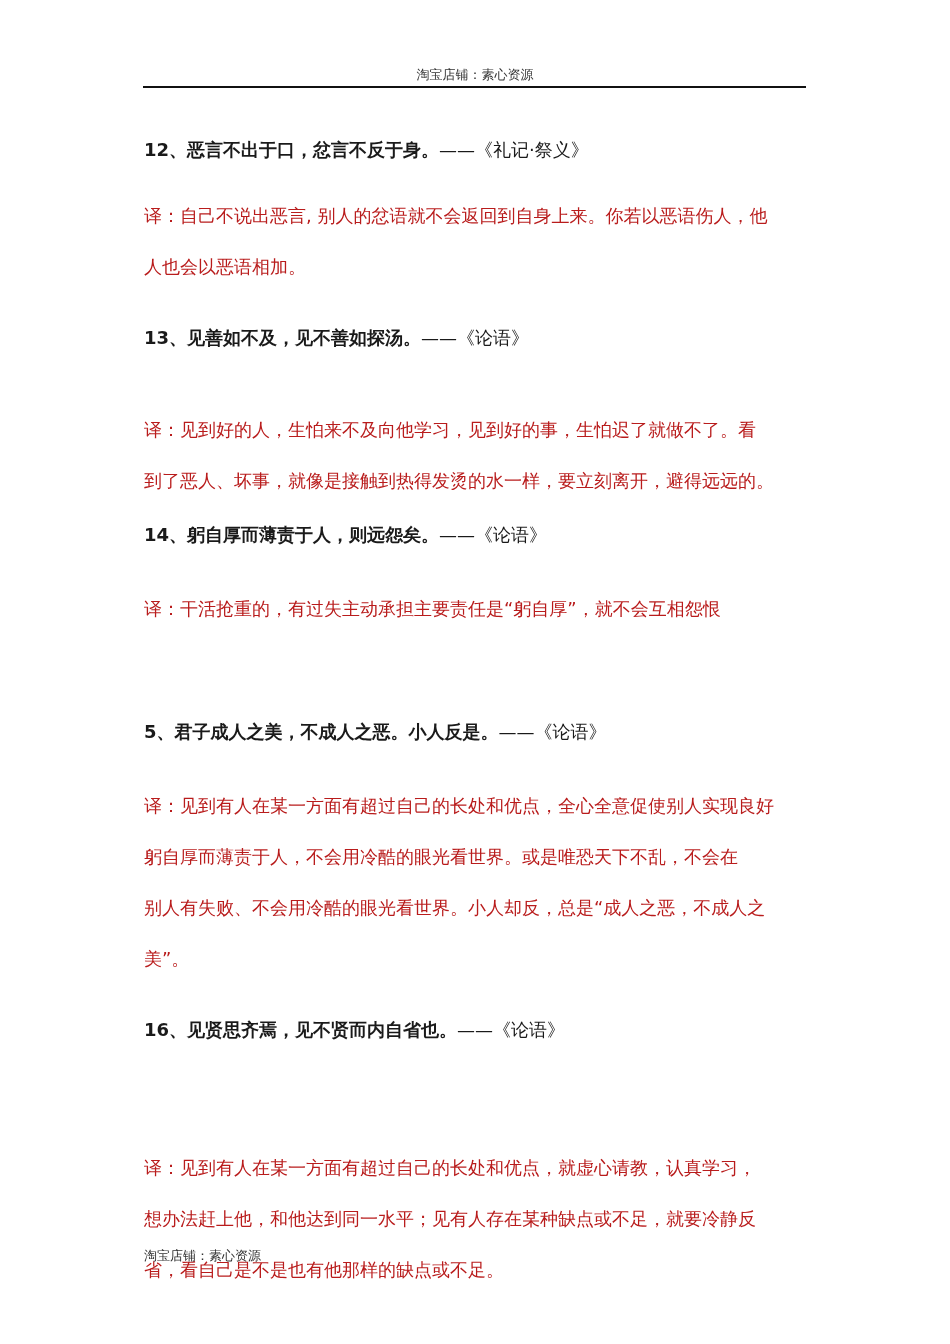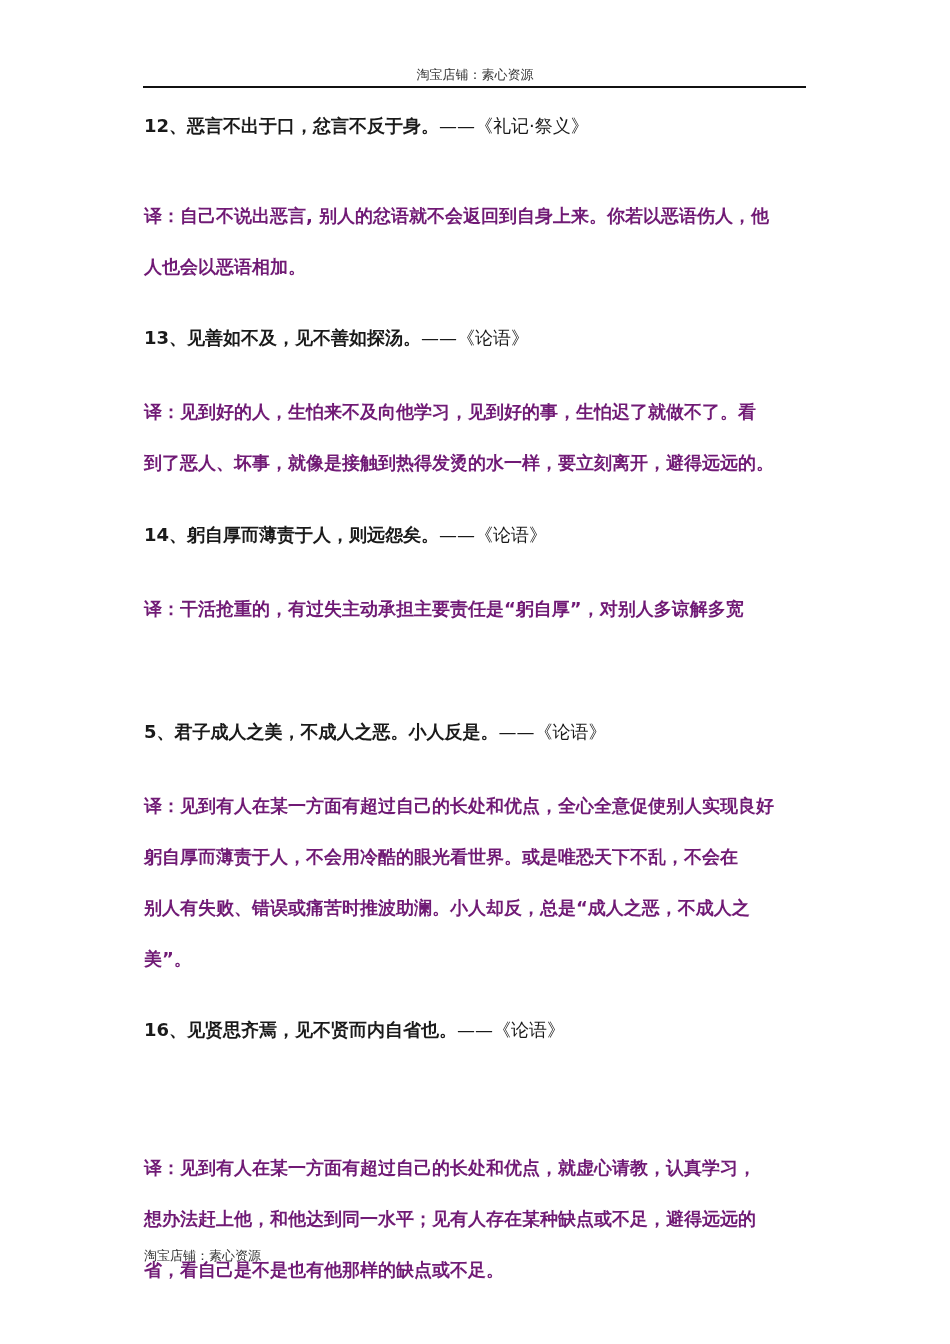--- a/index.html
+++ b/index.html
@@ -6,71 +6,71 @@
     body { width: 950px; height: 1344px; position: relative; overflow: hidden;
            font-family: "DejaVu Sans", "Liberation Sans", sans-serif; color: #222; }
     .header-text { position: absolute; top: 66px; left: 0; width: 950px; text-align: center;
                    font-family: "DejaVu Serif", "Liberation Serif", serif; font-size: 13px; color: #333; }
     .header-rule { position: absolute; top: 86px; left: 143px; width: 663px; height: 0;
                    border-top: 2px solid #111; }
     .content { position: absolute; left: 144px; top: 0; width: 664px; }
     .title { position: absolute; left: 0; width: 664px; font-size: 18px; font-weight: bold;
              color: #1a1a1a; white-space: nowrap; line-height: 24px; }
     .title .src { font-weight: normal; }
-    .trans { position: absolute; left: 0; width: 664px; font-size: 18px; color: #701a75;
-             line-height: 51px; text-align: justify; font-weight: bold; }
+    .trans { position: absolute; left: 0; width: 664px; font-size: 18px; color: #b91c1c;
+             line-height: 51px; text-align: justify; }
     .trans .ln { display: block; white-space: nowrap; height: 51px; }
     .footer-text { position: absolute; top: 1247px; left: 144px;
                    font-family: "DejaVu Serif", "Liberation Serif", serif; font-size: 13px; color: #333; }
   </style>
 </head>
 <body>
 
 <div class="header-text">淘宝店铺：素心资源</div>
 <div class="header-rule"></div>
 
 <div class="content">
 
-  <div class="title" style="top:114px;">
+  <div class="title" style="top:138px;">
     <span>12、恶言不出于口，忿言不反于身。</span><span class="src">——《礼记·祭义》</span>
   </div>
   <div class="trans" style="top:190px;">
     <span class="ln">译：自己不说出恶言, 别人的忿语就不会返回到自身上来。你若以恶语伤人，他</span>
     <span class="ln">人也会以恶语相加。</span>
   </div>
 
   <div class="title" style="top:326px;">
     <span>13、见善如不及，见不善如探汤。</span><span class="src">——《论语》</span>
   </div>
-  <div class="trans" style="top:386px;">
+  <div class="trans" style="top:404px;">
     <span class="ln">译：见到好的人，生怕来不及向他学习，见到好的事，生怕迟了就做不了。看</span>
     <span class="ln">到了恶人、坏事，就像是接触到热得发烫的水一样，要立刻离开，避得远远的。</span>
   </div>
 
   <div class="title" style="top:523px;">
     <span>14、躬自厚而薄责于人，则远怨矣。</span><span class="src">——《论语》</span>
   </div>
   <div class="trans" style="top:583px;">
-    <span class="ln">译：干活抢重的，有过失主动承担主要责任是“躬自厚”，对别人多谅解多宽</span>
+    <span class="ln">译：干活抢重的，有过失主动承担主要责任是“躬自厚”，就不会互相怨恨</span>
   </div>
 
   <div class="title" style="top:720px;">
     <span>5、君子成人之美，不成人之恶。小人反是。</span><span class="src">——《论语》</span>
   </div>
   <div class="trans" style="top:780px;">
     <span class="ln">译：见到有人在某一方面有超过自己的长处和优点，全心全意促使别人实现良好</span>
     <span class="ln">躬自厚而薄责于人，不会用冷酷的眼光看世界。或是唯恐天下不乱，不会在</span>
-    <span class="ln">别人有失败、错误或痛苦时推波助澜。小人却反，总是“成人之恶，不成人之</span>
+    <span class="ln">别人有失败、不会用冷酷的眼光看世界。小人却反，总是“成人之恶，不成人之</span>
     <span class="ln">美”。</span>
   </div>
 
   <div class="title" style="top:1018px;">
     <span>16、见贤思齐焉，见不贤而内自省也。</span><span class="src">——《论语》</span>
   </div>
   <div class="trans" style="top:1142px;">
     <span class="ln">译：见到有人在某一方面有超过自己的长处和优点，就虚心请教，认真学习，</span>
-    <span class="ln">想办法赶上他，和他达到同一水平；见有人存在某种缺点或不足，避得远远的</span>
+    <span class="ln">想办法赶上他，和他达到同一水平；见有人存在某种缺点或不足，就要冷静反</span>
     <span class="ln">省，看自己是不是也有他那样的缺点或不足。</span>
   </div>
 
 </div>
 
 <div class="footer-text">淘宝店铺：素心资源</div>
 
 </body></html>

